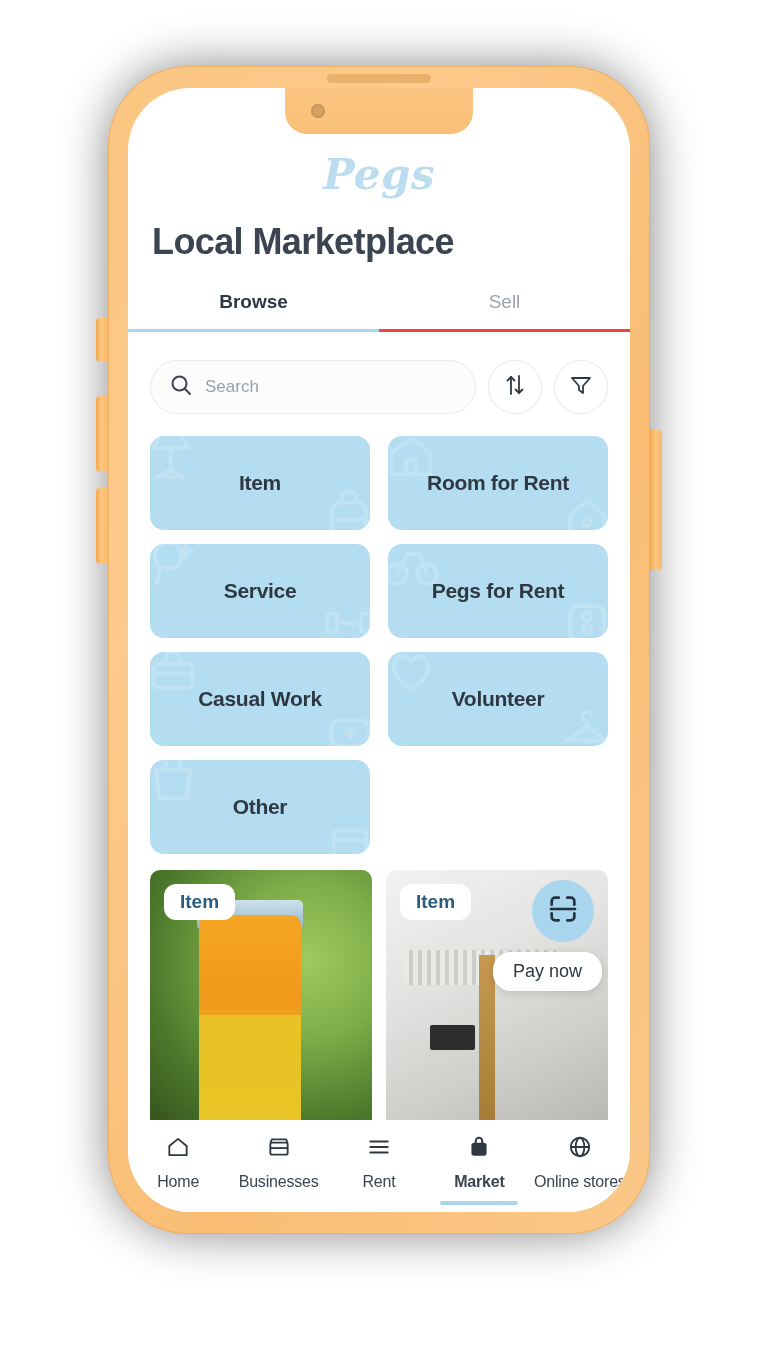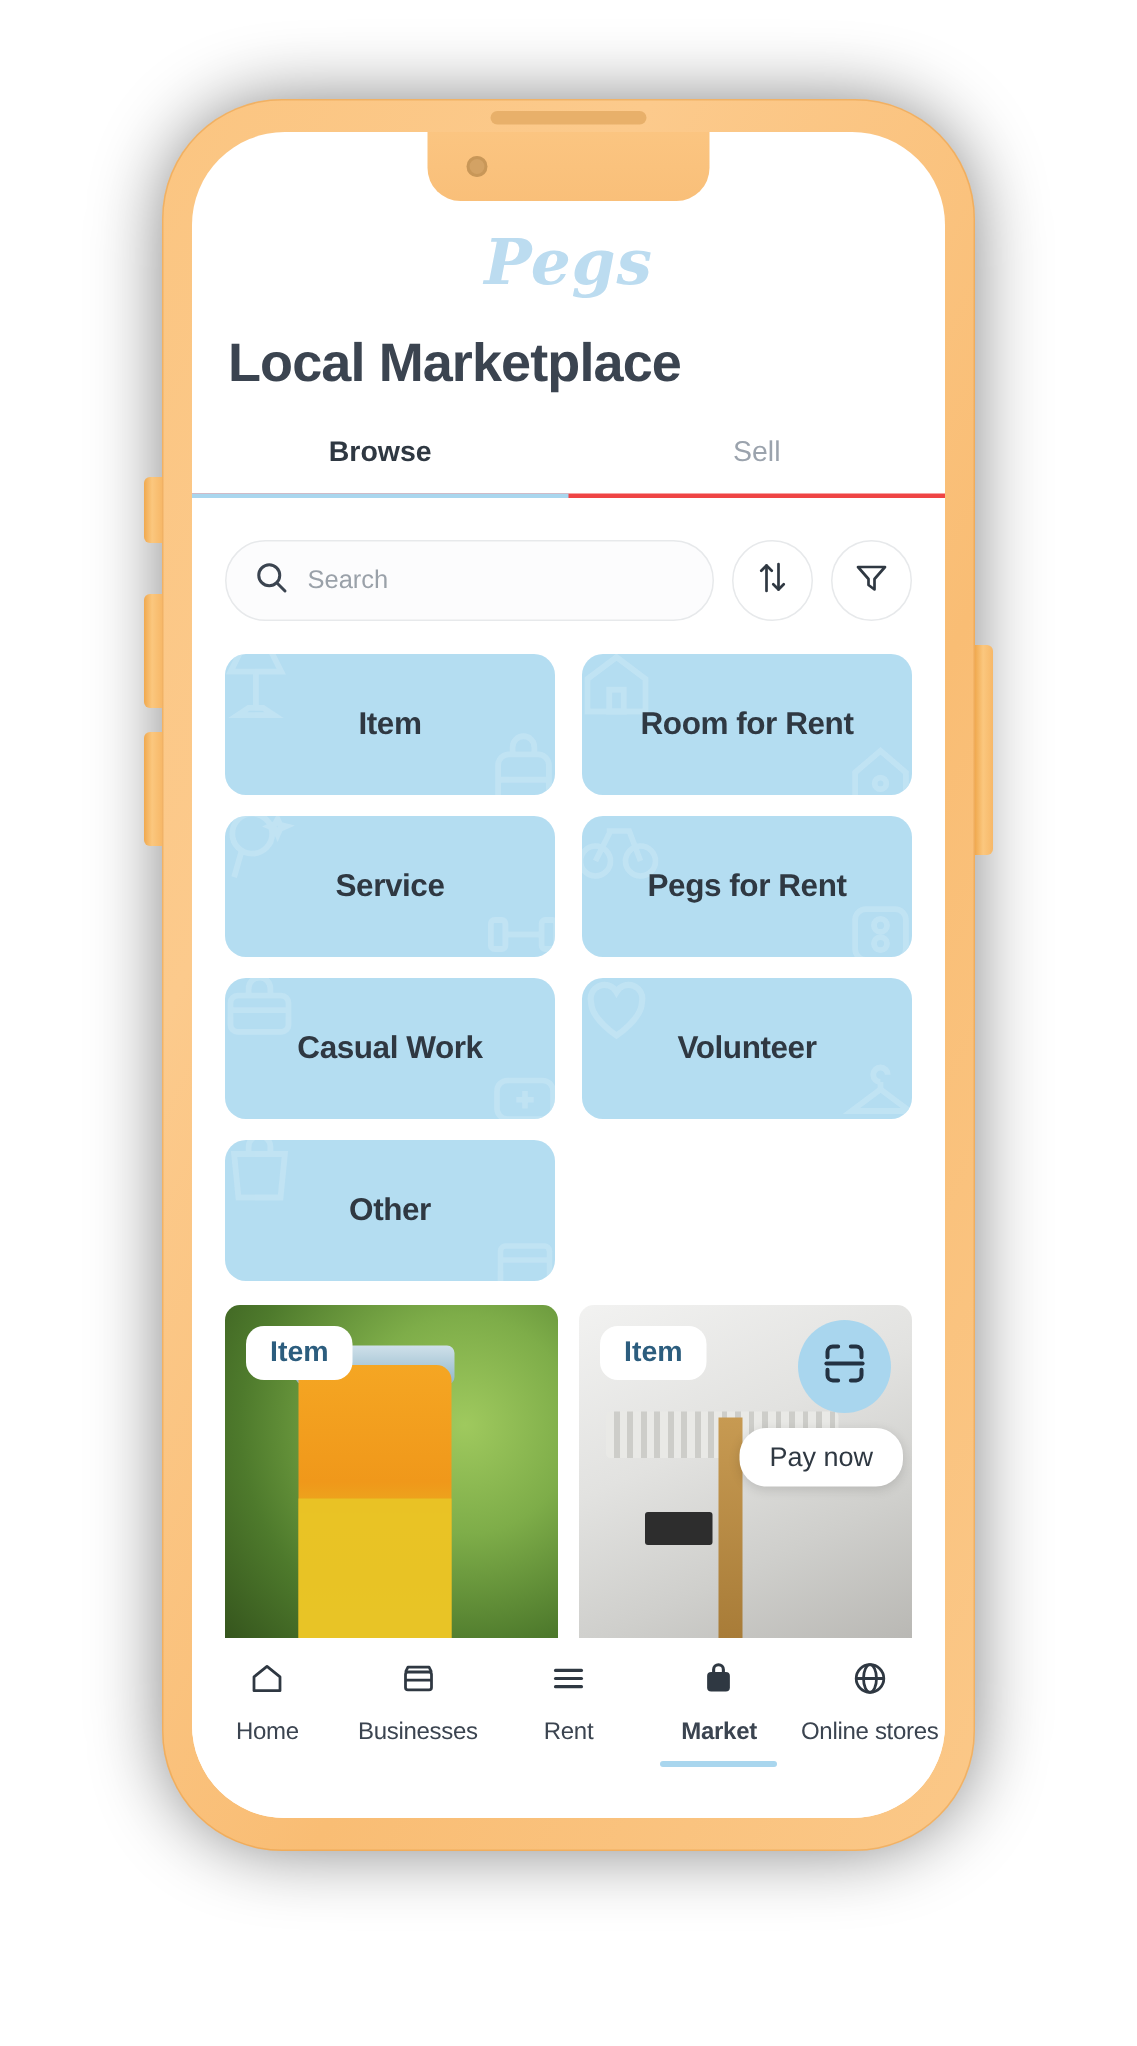--- a/index.html
+++ b/index.html
@@ -239,21 +239,21 @@
     background: #fff;
     border-radius: 18px;
     padding: 9px 20px;
     font-size: 18px; color: #2f3842; font-weight: 400;
     box-shadow: 0 2px 8px rgba(0,0,0,.14);
     cursor: pointer;
     white-space: nowrap;
   }
 
   .bottom-nav {
-    height: 120px;
+    height: 92px;
     background: #fff;
     display: flex; align-items: flex-start;
     padding-top: 14px;
     position: relative;
     z-index: 8;
   }
   .nav-item {
     flex: 1;
     display: flex; flex-direction: column; align-items: center; gap: 9px;
     cursor: pointer;

